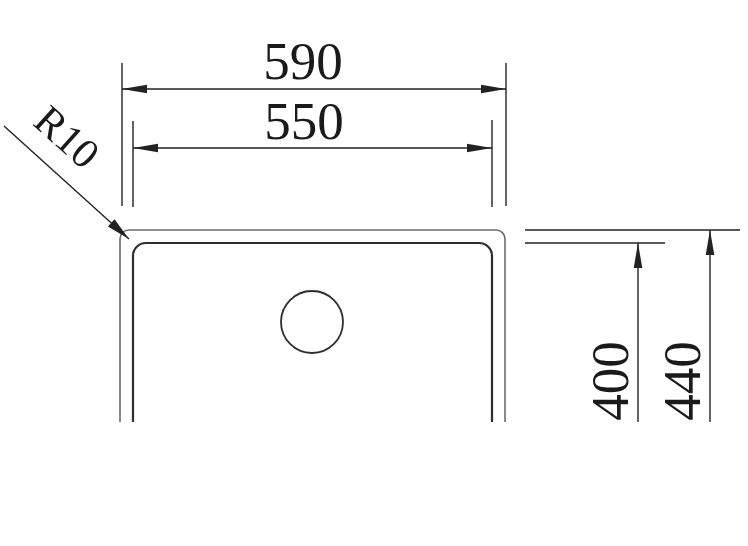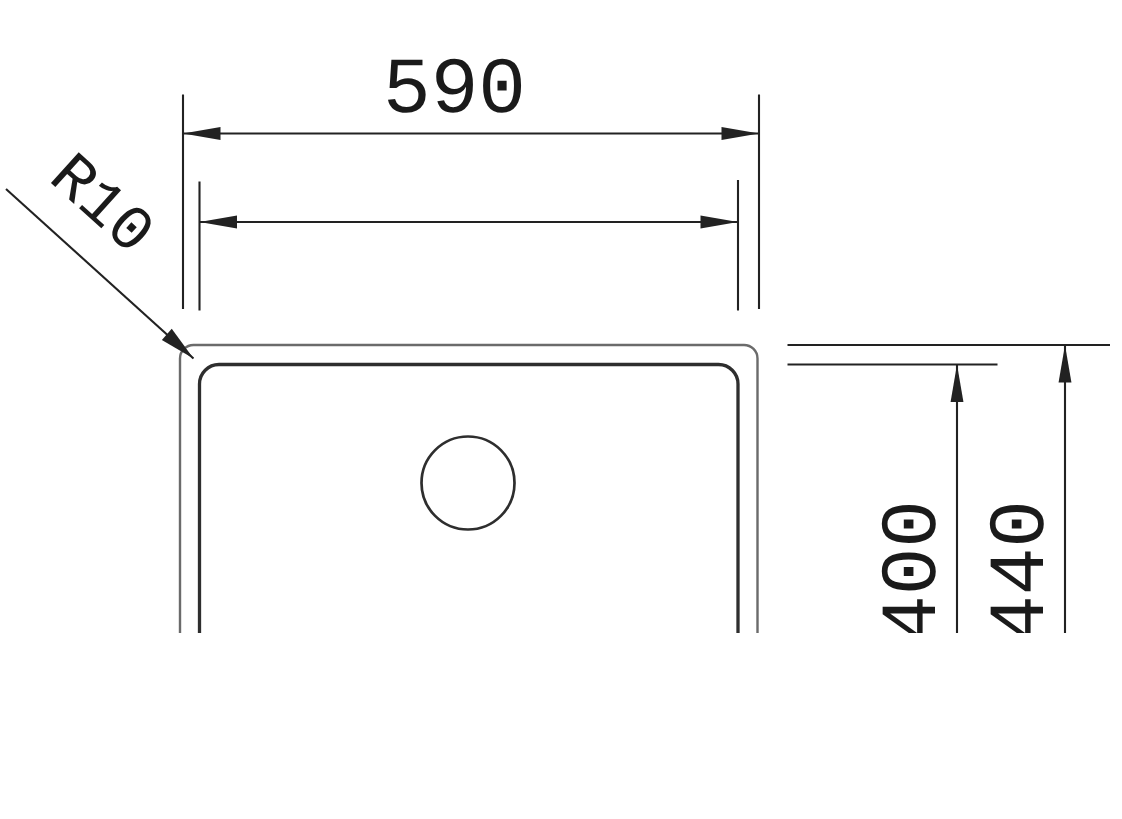--- a/index.html
+++ b/index.html
@@ -1,21 +1,21 @@
 <!DOCTYPE html>
 <html><head>
 <meta charset="utf-8">
 <style>
   html,body{margin:0;padding:0;background:#ffffff;}
   #canvas{
     position:relative;
     width:748px;height:422px;
     background:#ffffff;
     overflow:hidden;
-    font-family:Liberation Mono, monospace;
+    font-family:Liberation Serif, serif;
   }
   #linework{position:absolute;left:0;top:0;}
   .dim-label{
     position:absolute;
     color:#1a1a1a;
     font-size:53px;
     line-height:1;
     white-space:nowrap;
     transform:translate(-50%,-50%);
     letter-spacing:0px;
@@ -81,19 +81,20 @@
     </g>
 
     <g>
       <line x1="4" y1="126" x2="129" y2="239" stroke="#222222" stroke-width="1.4"></line>
       <polygon points="129,239 107.9,226.6 114.5,219.2" fill="#222222" stroke="none"></polygon>
     </g>
   </svg>
 
   <span class="dim-label" style="left:303px;top:61px;">590</span>
 
+  <span class="dim-label" style="left:304px;top:121px;">550</span>
 
   <span class="dim-label vertical" style="left:610px;top:381px;">400</span>
 
   <span class="dim-label vertical" style="left:682px;top:381px;">440</span>
 
   <span class="dim-label radius" style="left:67px;top:137px;">R10</span>
 </div>
 
 </body></html>

